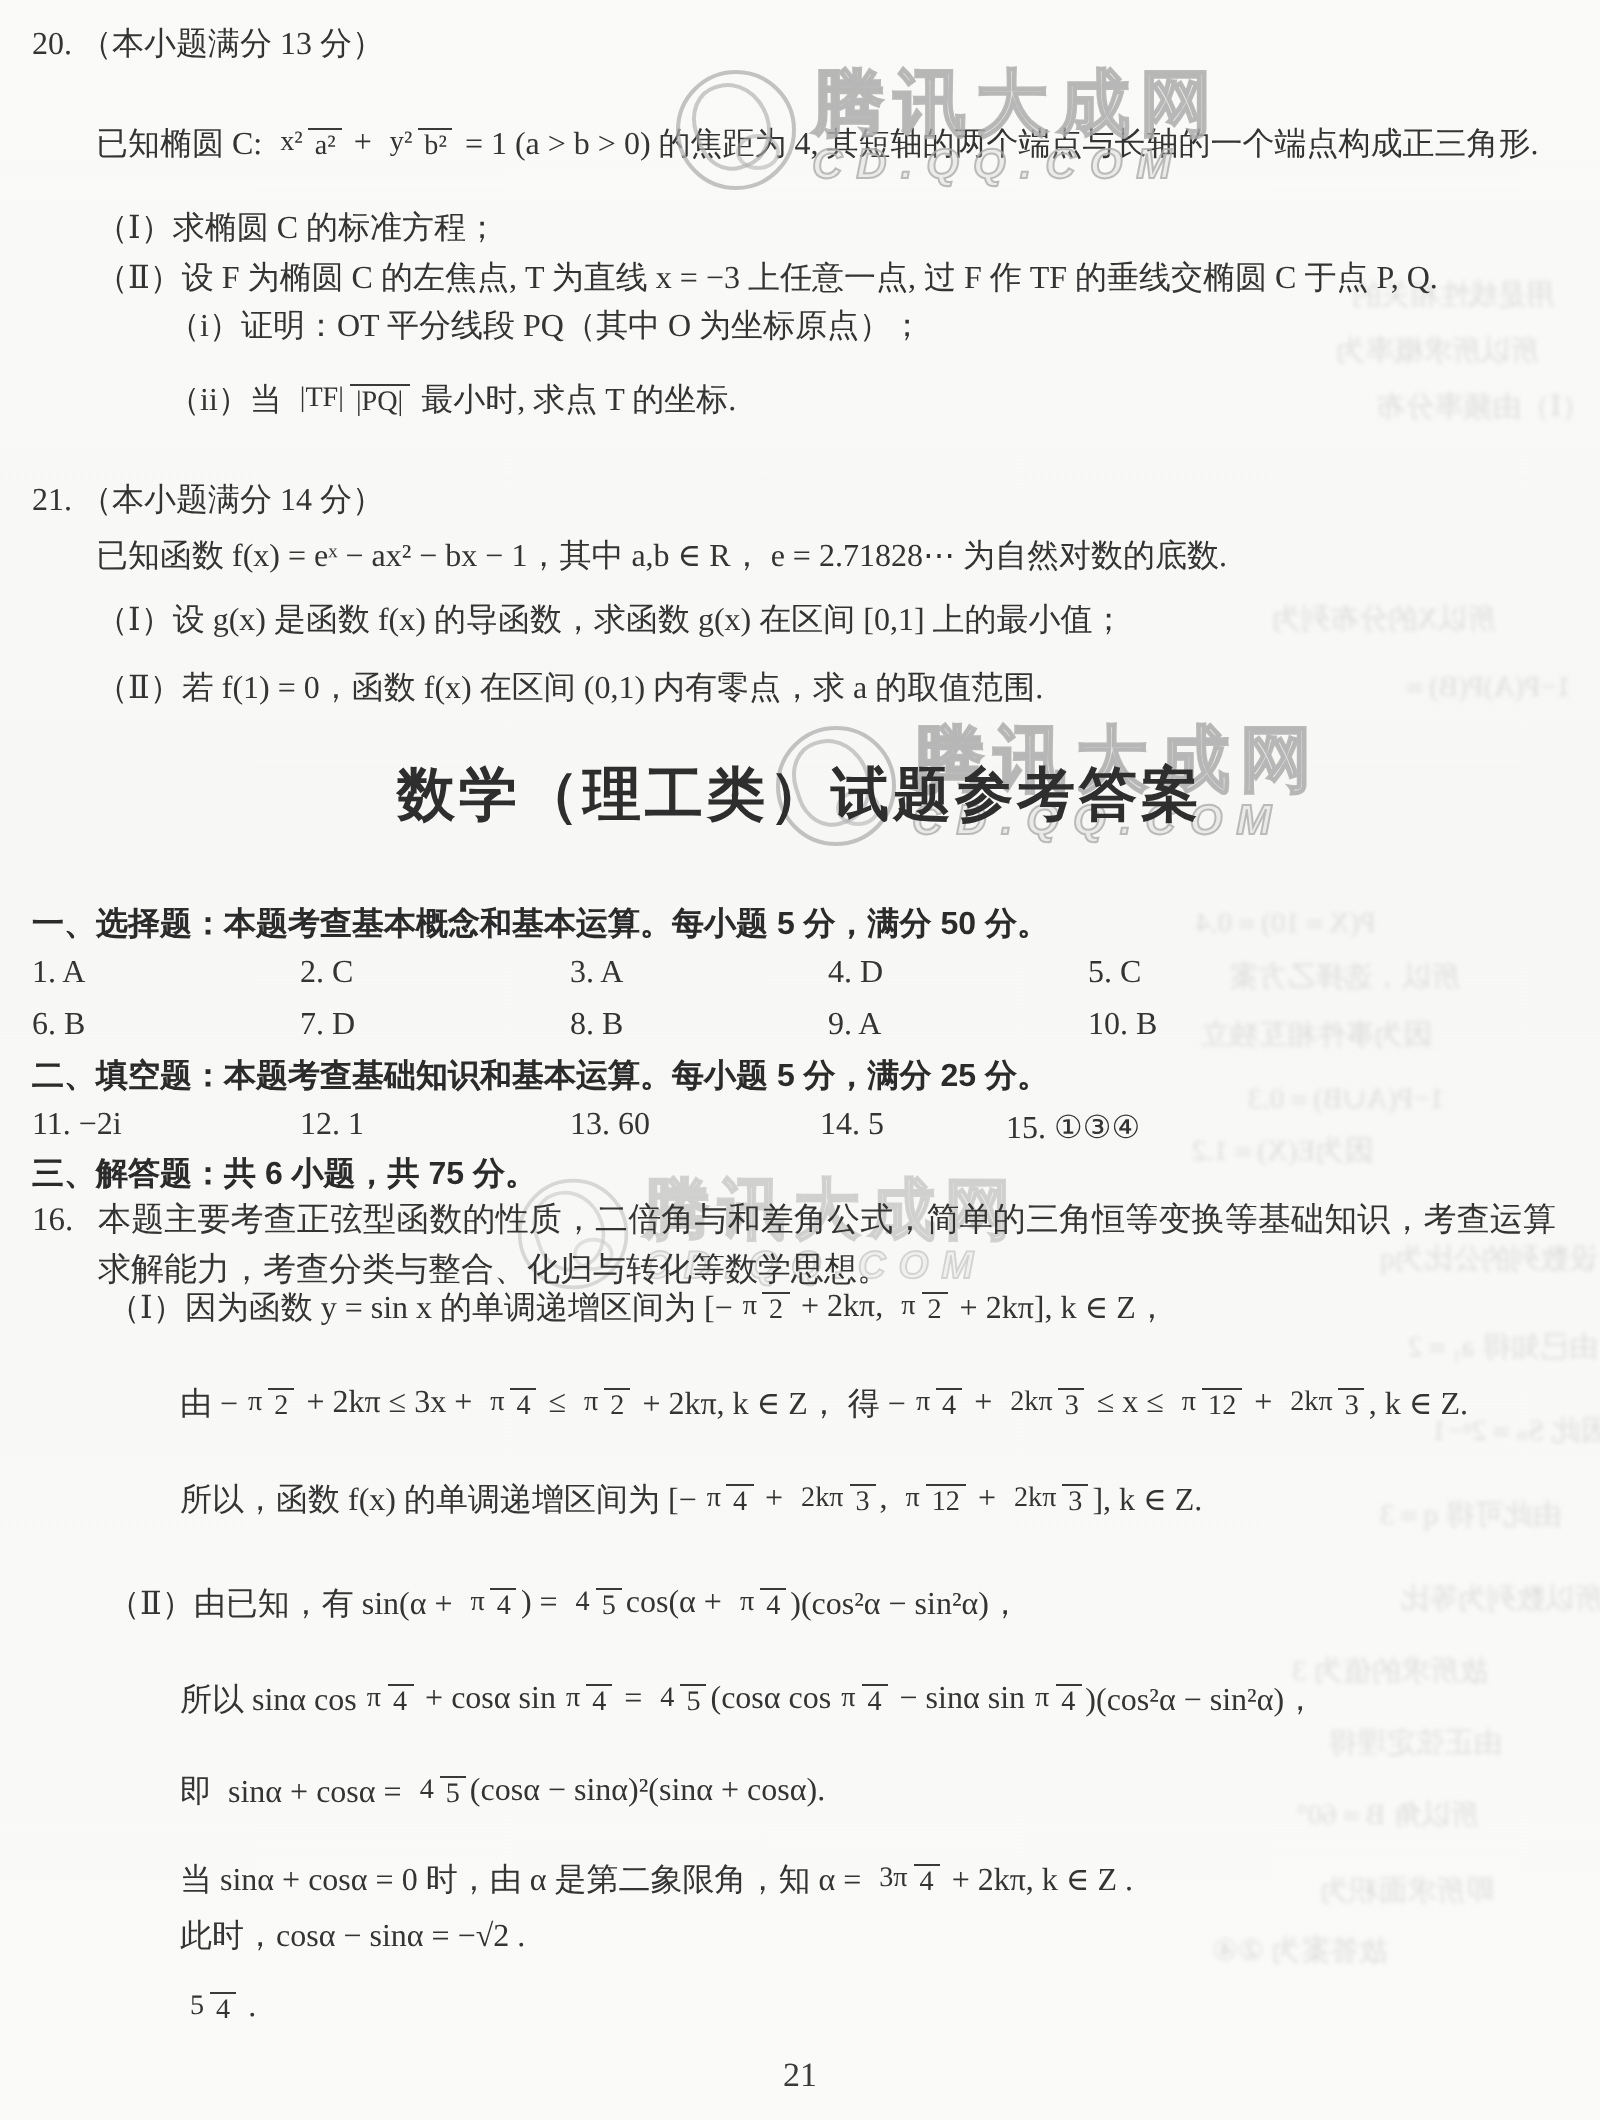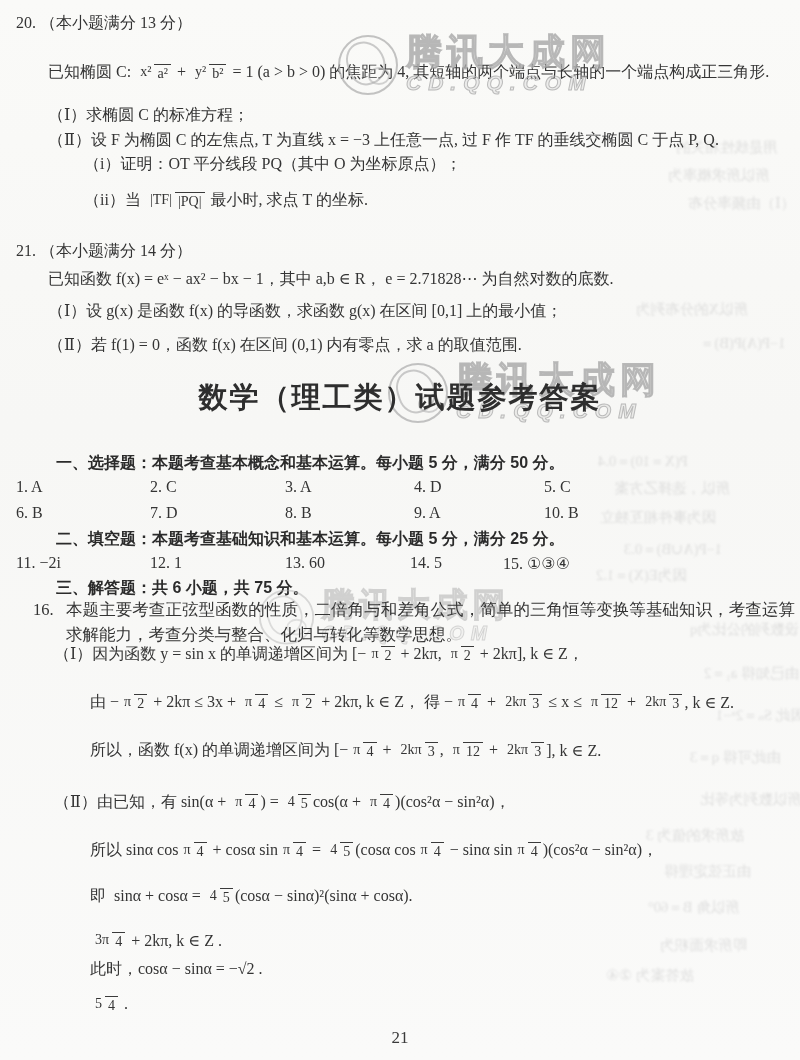--- a/index.html
+++ b/index.html
@@ -14,21 +14,21 @@
   
   .tline{position:absolute;font-size:16px;line-height:22px;white-space:nowrap;}
   .small-indent{left:48px;}
   
   .mline{position:absolute;display:flex;align-items:center;font-size:16px;white-space:nowrap;}
   .mline .mt{white-space:pre;}
   .frac{display:inline-flex;flex-direction:row;align-items:center;line-height:1.05;font-size:0.88em;margin:0 2px;}
   .frac .num{padding:0 3px 1px;}
   .frac .den{border-top:1px solid #3a3a3a;padding:1px 3px 0;}
   
-  .sec-header{font-family:"Liberation Sans","DejaVu Sans",sans-serif;font-weight:700;font-size:16px;color:#2b2b2b;margin-left:40px;}
+  .sec-header{font-family:"Liberation Sans","DejaVu Sans",sans-serif;font-weight:700;font-size:16px;color:#2b2b2b;}
   
   .answer-title{
     position:absolute;left:0;top:378px;width:100%;text-align:center;
     font-size:29px;font-weight:700;letter-spacing:2px;color:#2e2e2e;z-index:3;
   }
   
   .ans-row{position:absolute;left:16px;width:760px;height:22px;font-size:16px;}
   .ans-row span{position:absolute;top:0;white-space:nowrap;}
   
   .q16-para{position:absolute;left:16px;top:597px;width:762px;font-size:16.5px;line-height:25px;}
@@ -174,21 +174,21 @@
   <div class="tline sec-header" style="left:16px;top:577px;">三、解答题：共 6 小题，共 75 分。</div>
 
   <div class="wm wm3">
     <span class="wm-logo"></span>
     <span class="wm-textcol">
       <span class="wm-site">腾讯大成网</span>
       <span class="wm-url">CD.QQ.COM</span>
     </span>
   </div>
 
-  <div class="q16-para" style="z-index:2;margin-left:17px;">
+  <div class="q16-para" style="z-index:2;">
     <span class="q16-label">16.</span>
     <span class="q16-intro">本题主要考查正弦型函数的性质，二倍角与和差角公式，简单的三角恒等变换等基础知识，考查运算求解能力，考查分类与整合、化归与转化等数学思想。</span>
   </div>
 
   <div class="mline" style="left:54px;top:628px;height:52px;z-index:2;">
       <span class="mt">（Ⅰ）因为函数 y = sin x 的单调递增区间为 [−</span>
       <span class="frac">
         <span class="num">π</span>
         <span class="den">2</span>
       </span>
@@ -309,20 +309,21 @@
     </div>
   <div class="mline" style="left:90px;top:872px;height:48px;">
       <span class="mt">即  sinα + cosα = </span>
       <span class="frac">
         <span class="num">4</span>
         <span class="den">5</span>
       </span>
       <span class="mt">(cosα − sinα)²(sinα + cosα).</span>
     </div>
   <div class="mline" style="left:90px;top:916px;height:48px;">
+      <span class="mt">当 sinα + cosα = 0 时，由 α 是第二象限角，知 α = </span>
       <span class="frac">
         <span class="num">3π</span>
         <span class="den">4</span>
       </span>
       <span class="mt"> + 2kπ, k ∈ Z .</span>
     </div>
   <div class="tline" style="left:90px;top:958px;">此时，cosα − sinα = −√2 .</div>
   <div class="mline" style="left:90px;top:980px;height:48px;">
       <span class="frac">
         <span class="num">5</span>

